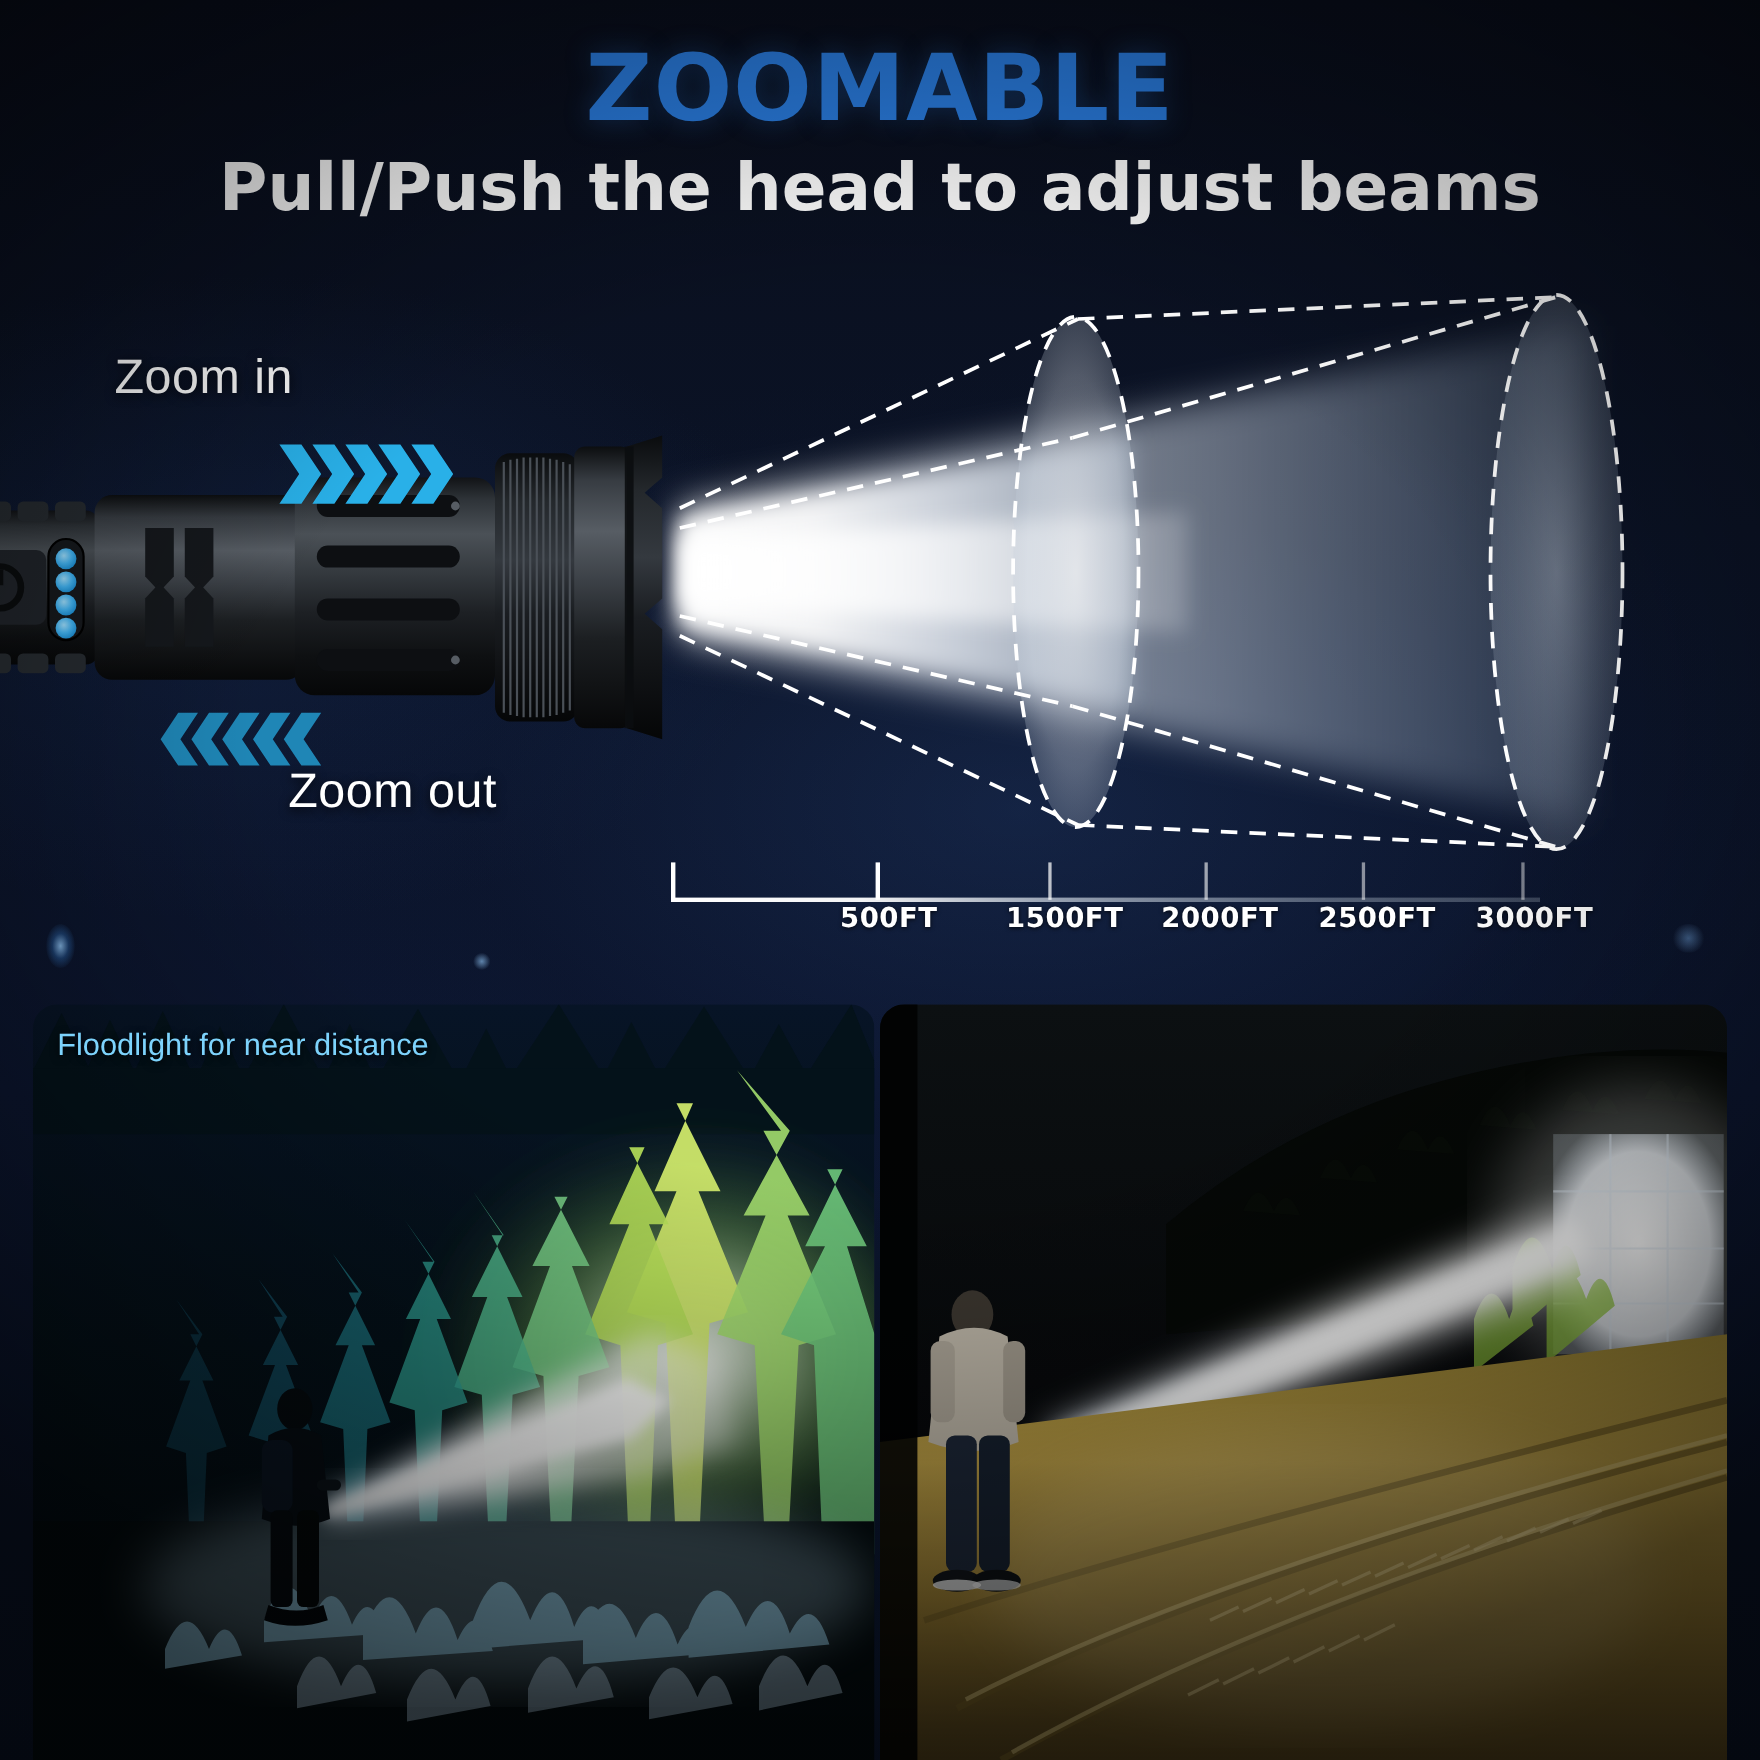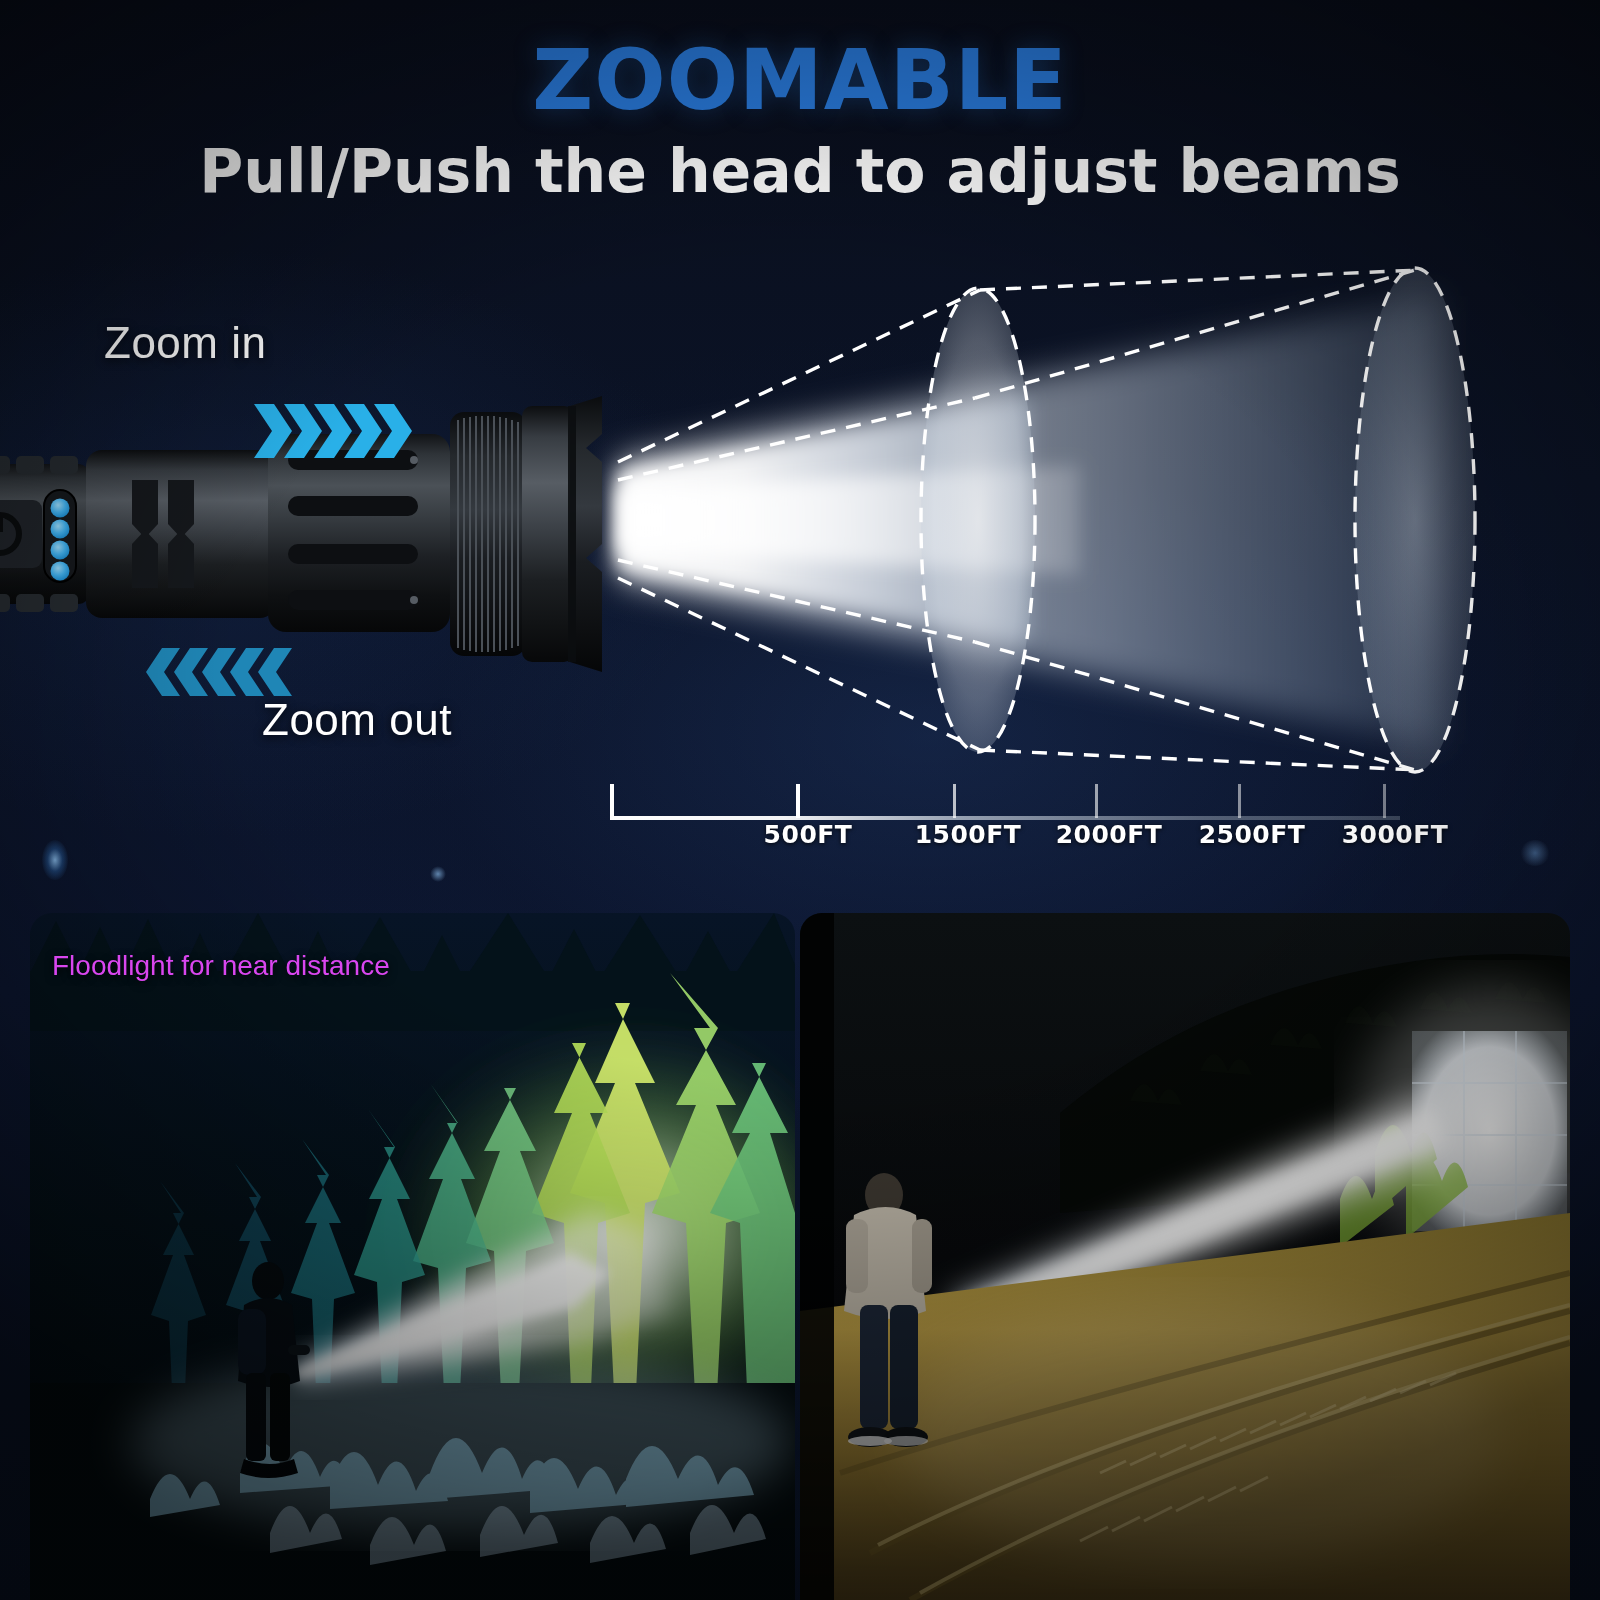--- a/index.html
+++ b/index.html
@@ -88,22 +88,22 @@
     position:absolute; z-index:9; pointer-events:none;
   }
   #cap-left  { left:22px; top:18px; text-align:left; }
   #cap-right { right:22px; top:18px; text-align:right; }
   .cap-title {
     font-size:44px; font-weight:bold; color:#2a7de1;
     font-family:"DejaVu Sans", sans-serif; line-height:1.05;
     text-shadow:0 2px 8px rgba(0,0,0,0.85);
   }
   .cap-sub {
-    margin-top:20px;
-    font-size:28px; font-weight:400; color:#d946ef;
+    margin-top:4px;
+    font-size:28px; font-weight:400; color:#7dd3fc;
     font-family:"Liberation Sans", sans-serif; line-height:1.1;
     text-shadow:0 2px 8px rgba(0,0,0,0.9);
   }
 </style>
 </head>
 <body>
 
 <div id="stage">
   <div class="bg-grad"></div>
 

